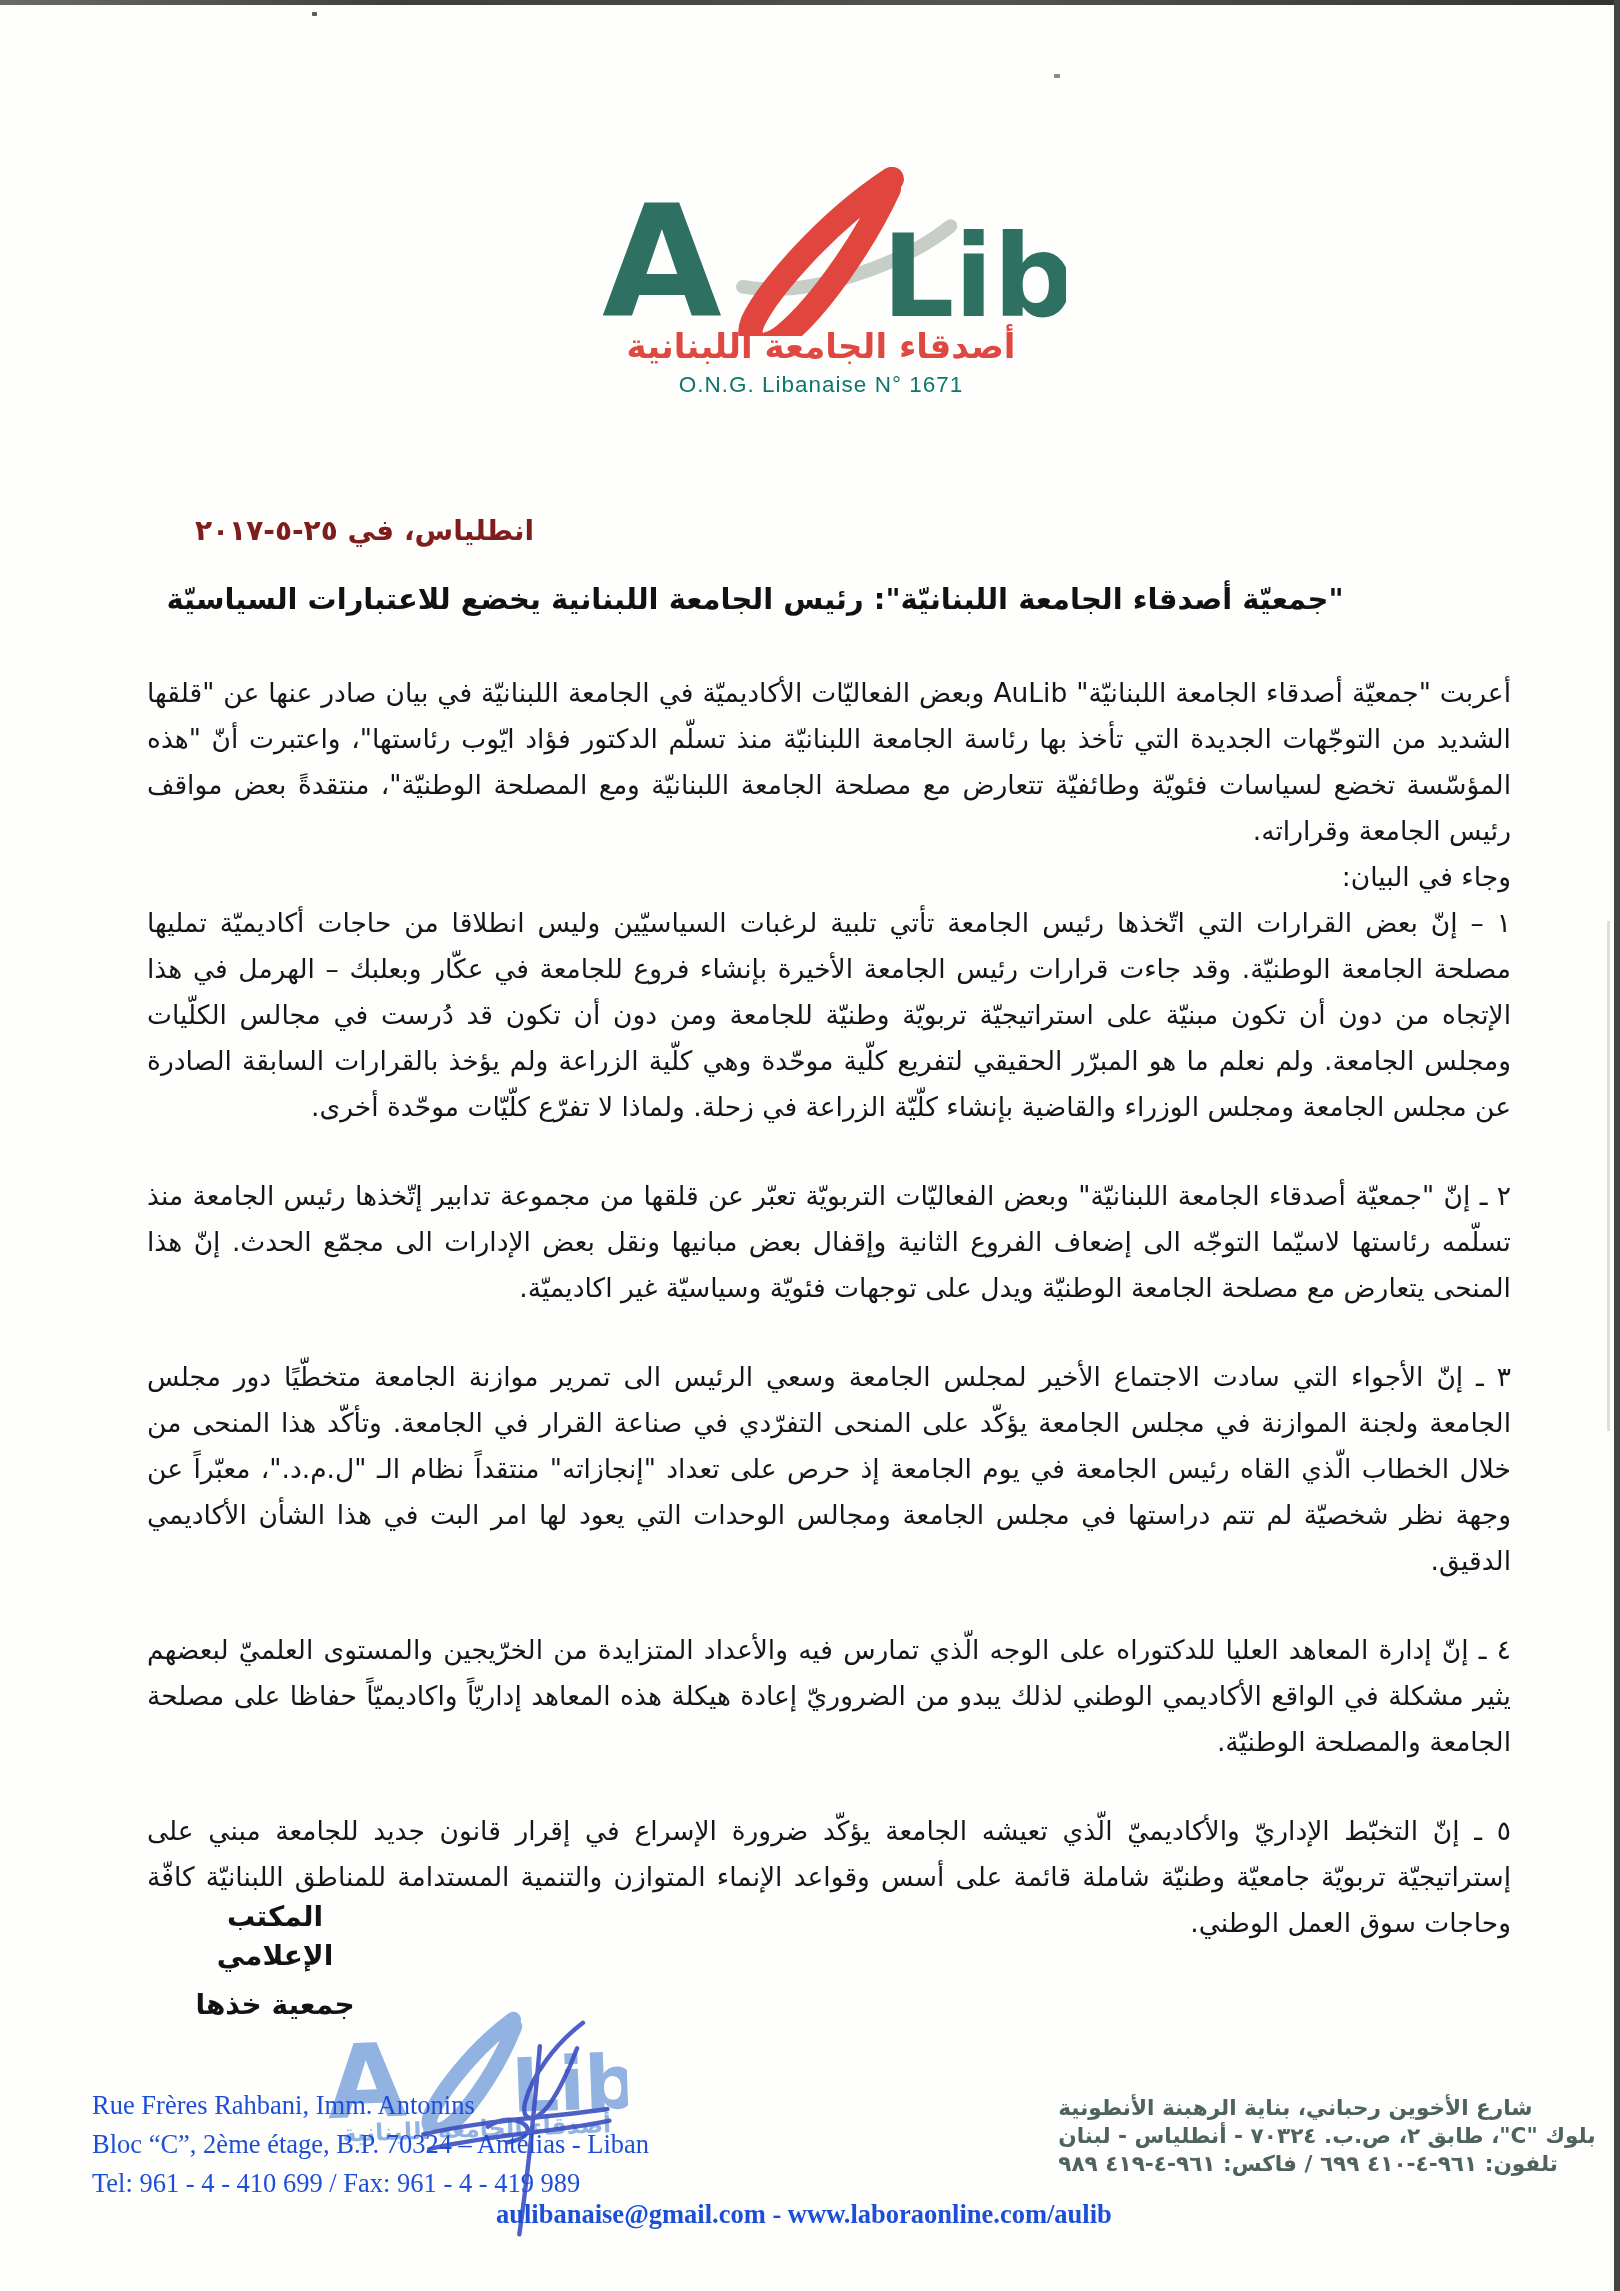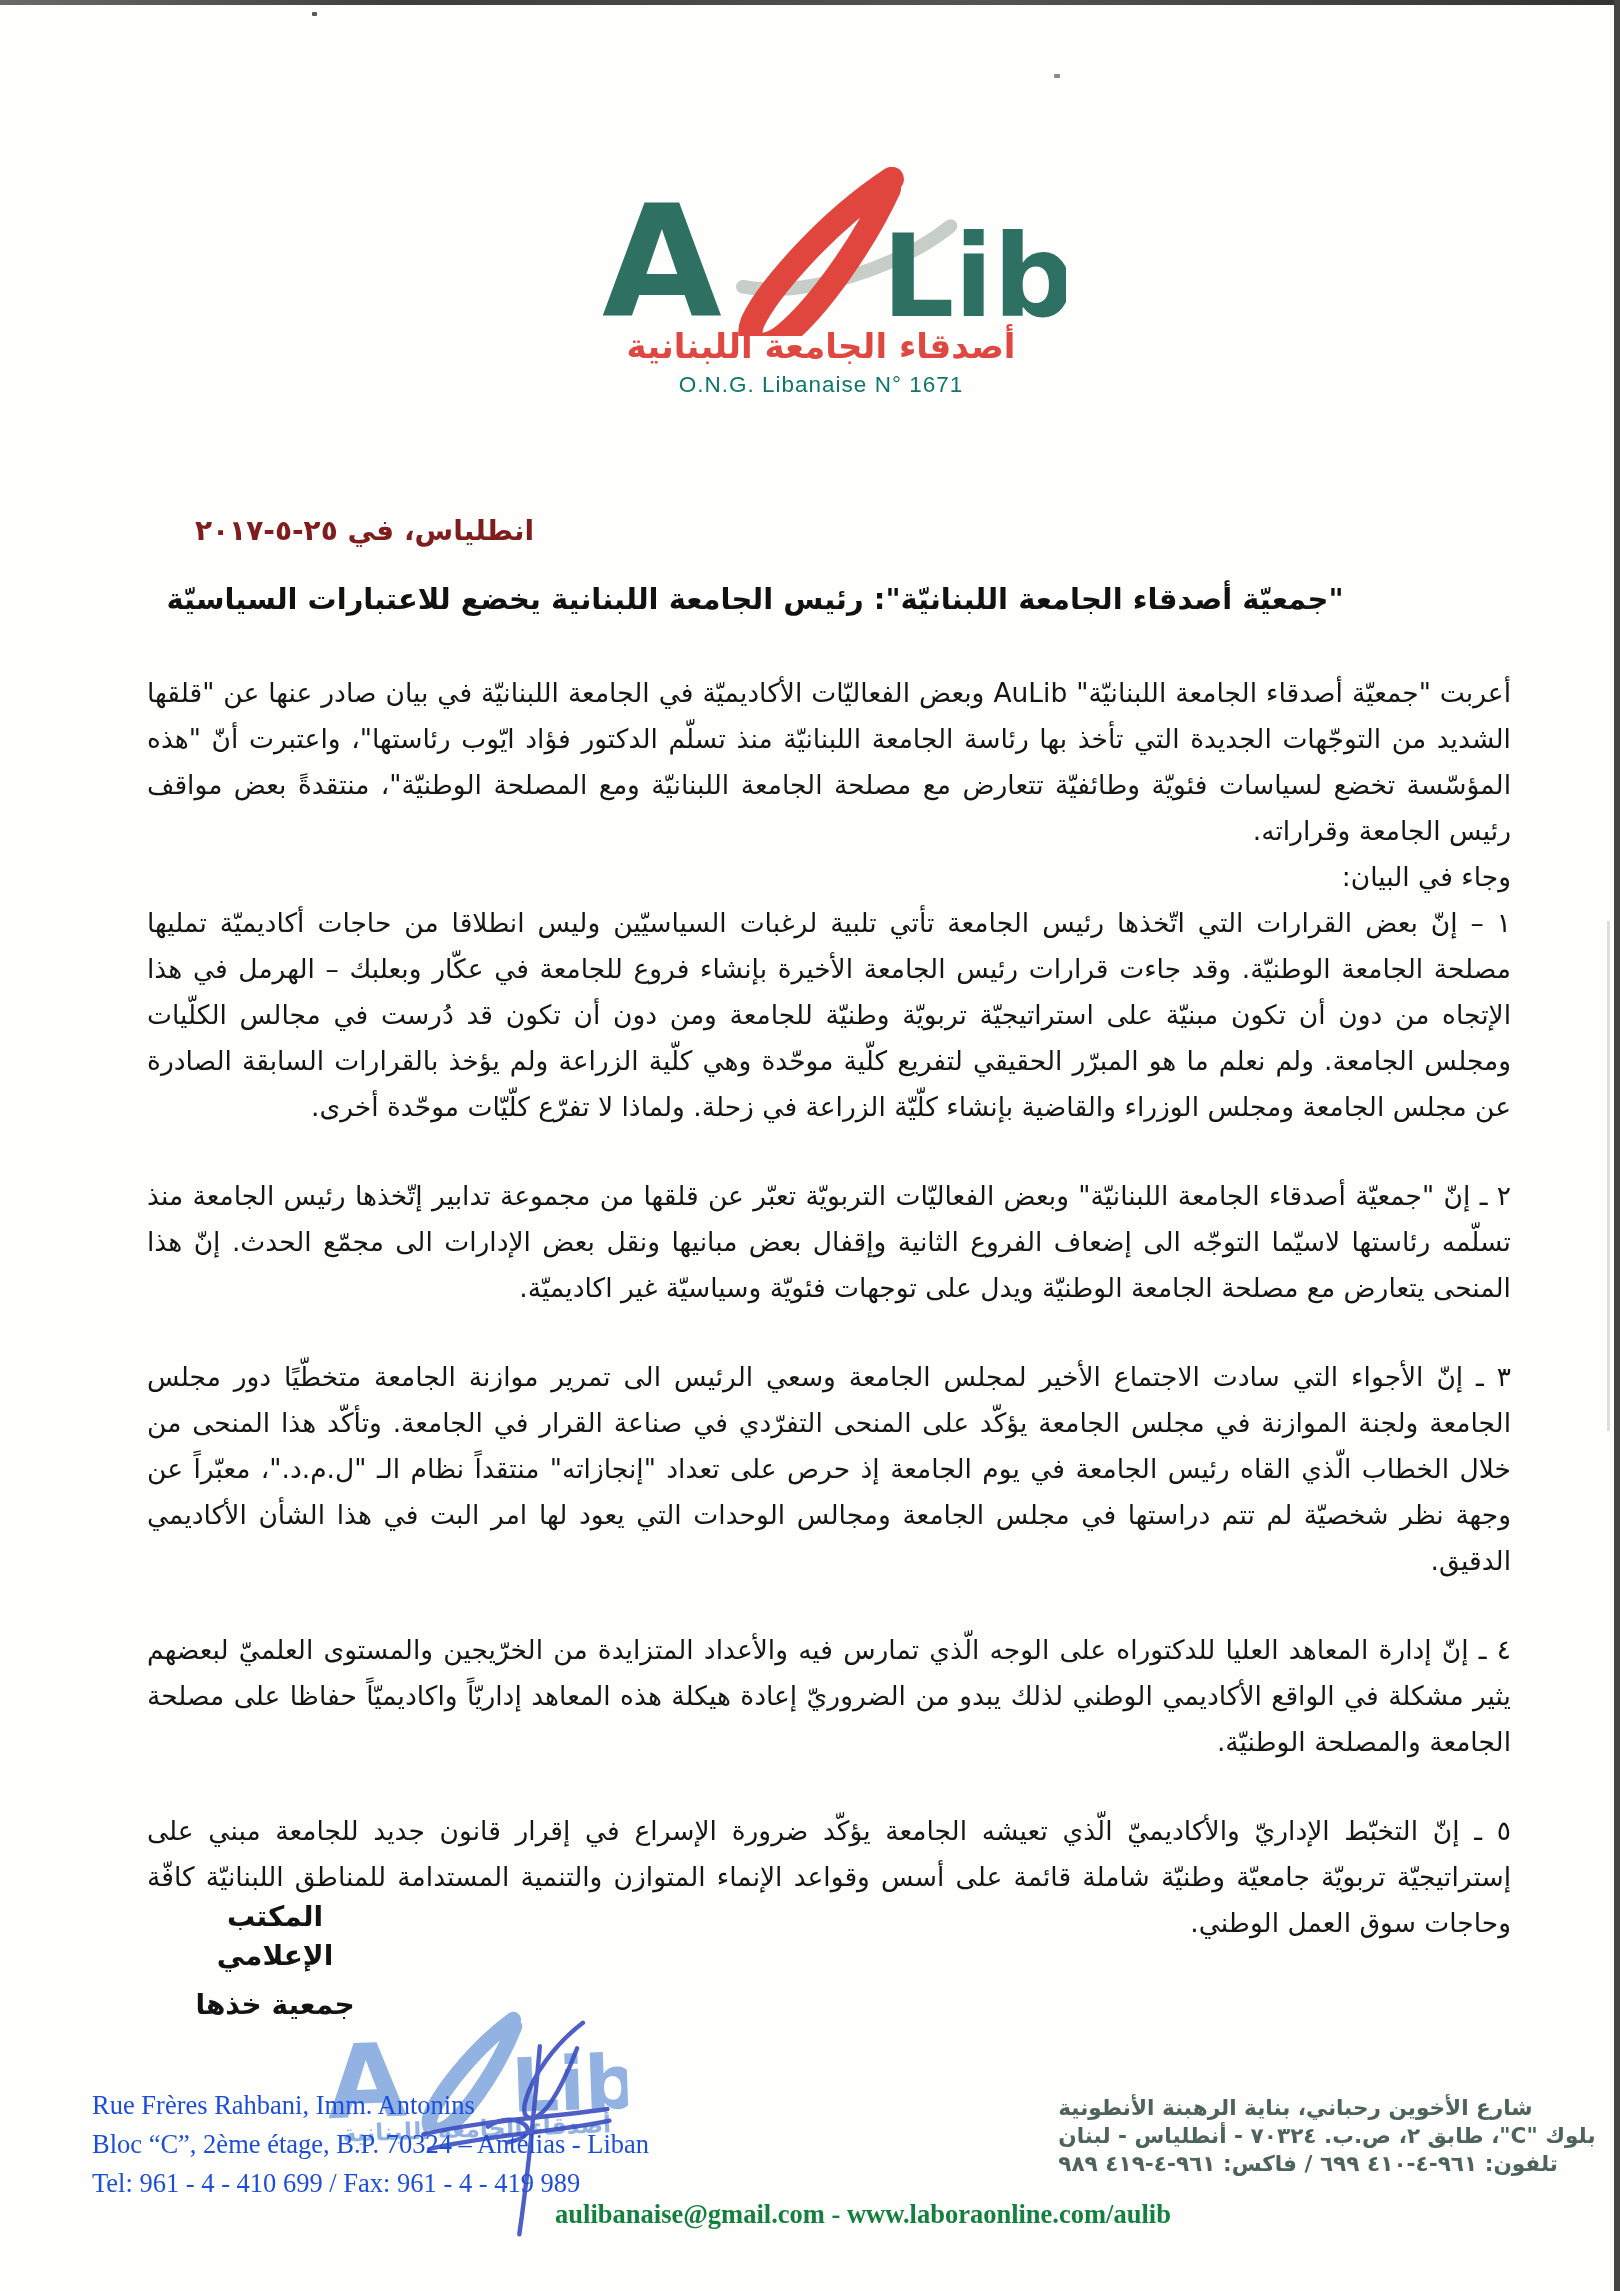--- a/index.html
+++ b/index.html
@@ -45,22 +45,22 @@
     mix-blend-mode:multiply;color:#7ba4de;}
   .stamp-arabic{width:304px;text-align:center;direction:rtl;font-weight:bold;
     font-size:23.5px;margin-top:-17.6px;color:#7ba4de;}
   .sig-svg{left:343px;top:2009px;width:333px;height:245px;}
 
   
   .footer-left{left:92px;top:2086px;font-family:"Liberation Serif",serif;
     font-size:26.5px;line-height:39px;color:#1d4ed8;}
   .footer-right{right:24.5px;top:2094px;direction:rtl;text-align:left;
     font-weight:bold;font-size:21.6px;line-height:28px;color:#4e635d;}
-  .footer-email{left:520px;top:2199px;width:686px;text-align:center;
-    font-family:"Liberation Serif",serif;font-weight:bold;font-size:26.5px;color:#15803d;}
+  .footer-email{left:496px;top:2199px;width:686px;
+    font-family:"Liberation Serif",serif;font-weight:bold;font-size:26.5px;color:#1d4ed8;}
 </style>
 </head>
 <body>
 
 <div class="abs top-edge"></div>
 <div class="abs right-edge"></div>
 <div class="abs right-streak"></div>
 <div class="abs speck1"></div>
 <div class="abs speck2"></div>
 

